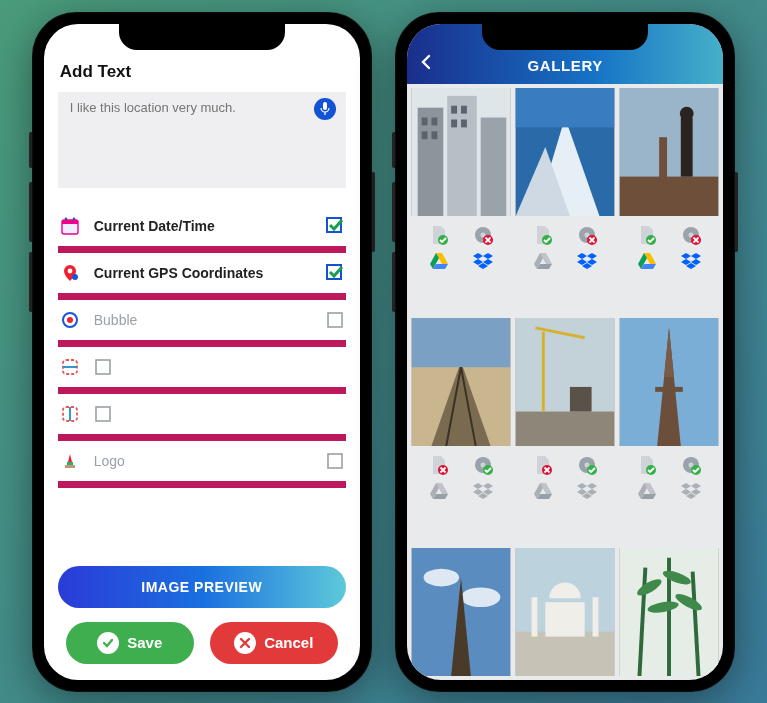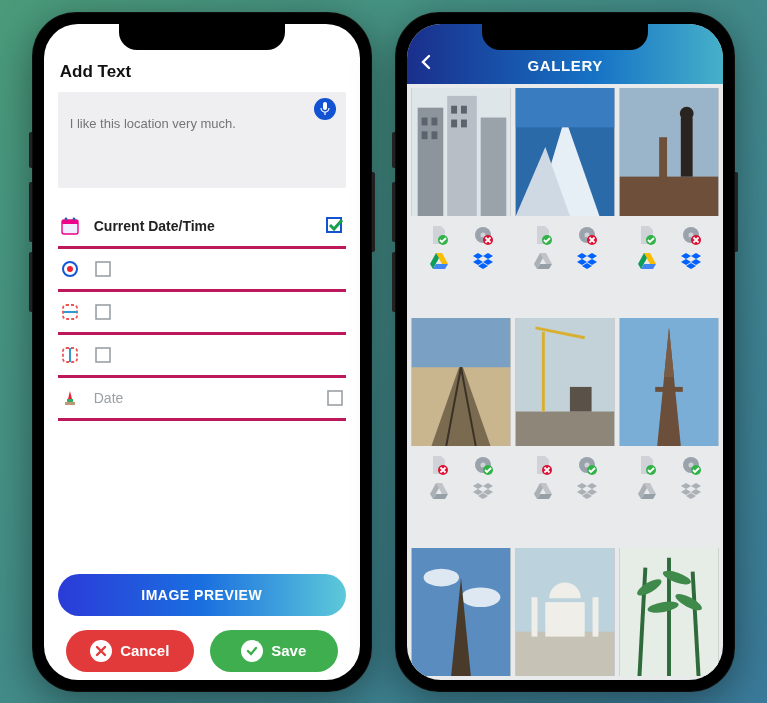--- a/index.html
+++ b/index.html
@@ -55,42 +55,42 @@
   }
 
   
   .s1 { padding: 34px 14px 0; display: flex; flex-direction: column; height: 100%; }
   .title { font-size: 17px; font-weight: 700; color: #111; margin: 4px 0 10px 2px; }
   .textbox-wrap { position: relative; }
   .textbox {
     width: 100%; height: 96px;
     background: #efeef0;
     border: none; border-radius: 2px;
-    padding: 24px 12px;
+    padding: 8px 12px;
     font-size: 13px; color: #14532d;
     resize: none;
   }
   .mic {
     position: absolute; right: 10px; top: 6px;
     width: 22px; height: 22px; border-radius: 50%;
     background: #1253d3; display:flex; align-items:center; justify-content:center;
   }
   .opts { margin-top: 14px; }
   .row {
     display: flex; align-items: center;
     padding: 10px 2px;
-    border-bottom: 3px solid #be185d;
+    border-bottom: 7px solid #be185d;
     font-size: 14px; color: #222;
   }
   .row.dim { color: #9aa0a6; }
   .row .icon { width: 20px; height: 20px; margin-right: 14px; display:flex; align-items:center; justify-content:center; }
   .row .lbl { flex: 1; }
   .row .chk { width: 18px; height: 18px; }
 
-  .footer { margin-top: auto; padding-bottom: 8px; }
+  .footer { margin-top: auto; padding-bottom: 16px; }
   .preview-btn {
     width: 100%; height: 42px;
     border: none; border-radius: 22px;
     background: linear-gradient(90deg, #2b3bd8 0%, #1a6fe0 50%, #5dc9d9 100%);
     color: #fff; font-weight: 700; font-size: 14px; letter-spacing: .5px;
   }
   .btn-row { display: flex; gap: 16px; margin-top: 14px; justify-content:center;}
   .pill {
     flex: 0 0 128px; height: 42px;
     border: none; border-radius: 22px;
@@ -161,27 +161,44 @@
               </svg>
             </span>
             <span class="lbl" style="font-weight:600">Current Date/Time</span>
             <span class="chk">
               <svg width="18" height="18" viewBox="0 0 18 18">
                 <rect x="1" y="1" width="14" height="14" fill="none" stroke="#1253d3" stroke-width="2"></rect>
                 <path d="M4 8l4 4 8-9" stroke="#18a050" stroke-width="3" fill="none"></path>
               </svg>
             </span>
           </div>
+          <div class="row">
+            <span class="icon">
+              <svg width="20" height="20" viewBox="0 0 20 20">
+                <path d="M10 2a6 6 0 0 1 6 6c0 4.5-6 10-6 10S4 12.5 4 8a6 6 0 0 1 6-6z" fill="#e23"></path>
+                <circle cx="10" cy="8" r="2.4" fill="#fff"></circle>
+                <circle cx="15" cy="14" r="3" fill="#1556d5"></circle>
+              </svg>
+            </span>
+            <span class="lbl" style="font-weight:600">Current GPS Coordinates</span>
+            <span class="chk">
+              <svg width="18" height="18" viewBox="0 0 18 18">
+                <rect x="1" y="1" width="14" height="14" fill="none" stroke="#1253d3" stroke-width="2"></rect>
+                <path d="M4 8l4 4 8-9" stroke="#18a050" stroke-width="3" fill="none"></path>
+              </svg>
+            </span>
+          </div>
           <div class="row dim">
             <span class="icon">
               <svg width="20" height="20" viewBox="0 0 20 20">
                 <circle cx="10" cy="10" r="7" fill="#fff" stroke="#1556d5" stroke-width="2"></circle>
                 <circle cx="10" cy="10" r="3" fill="#e23"></circle>
               </svg>
             </span>
+            <span class="lbl" style="">Bubble</span>
             <span class="chk">
               <svg width="18" height="18" viewBox="0 0 18 18">
                 <rect x="2" y="2" width="14" height="14" fill="none" stroke="#9aa0a6" stroke-width="1.6"></rect>
               </svg>
             </span>
           </div>
           <div class="row dim">
             <span class="icon">
               <svg width="20" height="20" viewBox="0 0 20 20">
                 <rect x="3" y="3" width="14" height="14" rx="3" fill="none" stroke="#e55" stroke-width="1.8" stroke-dasharray="3 2"></rect>
@@ -208,47 +225,47 @@
             </span>
           </div>
           <div class="row dim">
             <span class="icon">
               <svg width="20" height="20" viewBox="0 0 20 20">
                 <path d="M10 3l-2 8h4z" fill="#e23"></path>
                 <rect x="7" y="11" width="6" height="3" fill="#3a6"></rect>
                 <rect x="5" y="14" width="10" height="3" fill="#b97"></rect>
               </svg>
             </span>
-            <span class="lbl" style="">Date</span>
+            <span class="lbl" style="">Logo</span>
             <span class="chk">
               <svg width="18" height="18" viewBox="0 0 18 18">
                 <rect x="2" y="2" width="14" height="14" fill="none" stroke="#9aa0a6" stroke-width="1.6"></rect>
               </svg>
             </span>
           </div>
         </div>
 
       <div class="footer">
         <button class="preview-btn">IMAGE PREVIEW</button>
         <div class="btn-row">
+          <button class="pill save">
+            <span class="circ">
+              <svg width="12" height="12" viewBox="0 0 12 12">
+                  <path d="M2 6l3 3 5-6" stroke="#3fae4f" stroke-width="2.4" fill="none" stroke-linecap="round"></path>
+                </svg>
+            </span>
+            <span>Save</span>
+          </button>
           <button class="pill cancel">
             <span class="circ">
               <svg width="12" height="12" viewBox="0 0 12 12">
                   <path d="M2 2l8 8M10 2l-8 8" stroke="#e23a3a" stroke-width="2.4" stroke-linecap="round"></path>
                 </svg>
             </span>
             <span>Cancel</span>
-          </button>
-          <button class="pill save">
-            <span class="circ">
-              <svg width="12" height="12" viewBox="0 0 12 12">
-                  <path d="M2 6l3 3 5-6" stroke="#3fae4f" stroke-width="2.4" fill="none" stroke-linecap="round"></path>
-                </svg>
-            </span>
-            <span>Save</span>
           </button>
         </div>
       </div>
     </div>
   </div>
 </div>
 
 <div class="phone">
   <div class="rbtn"></div>
   <div class="screen">

